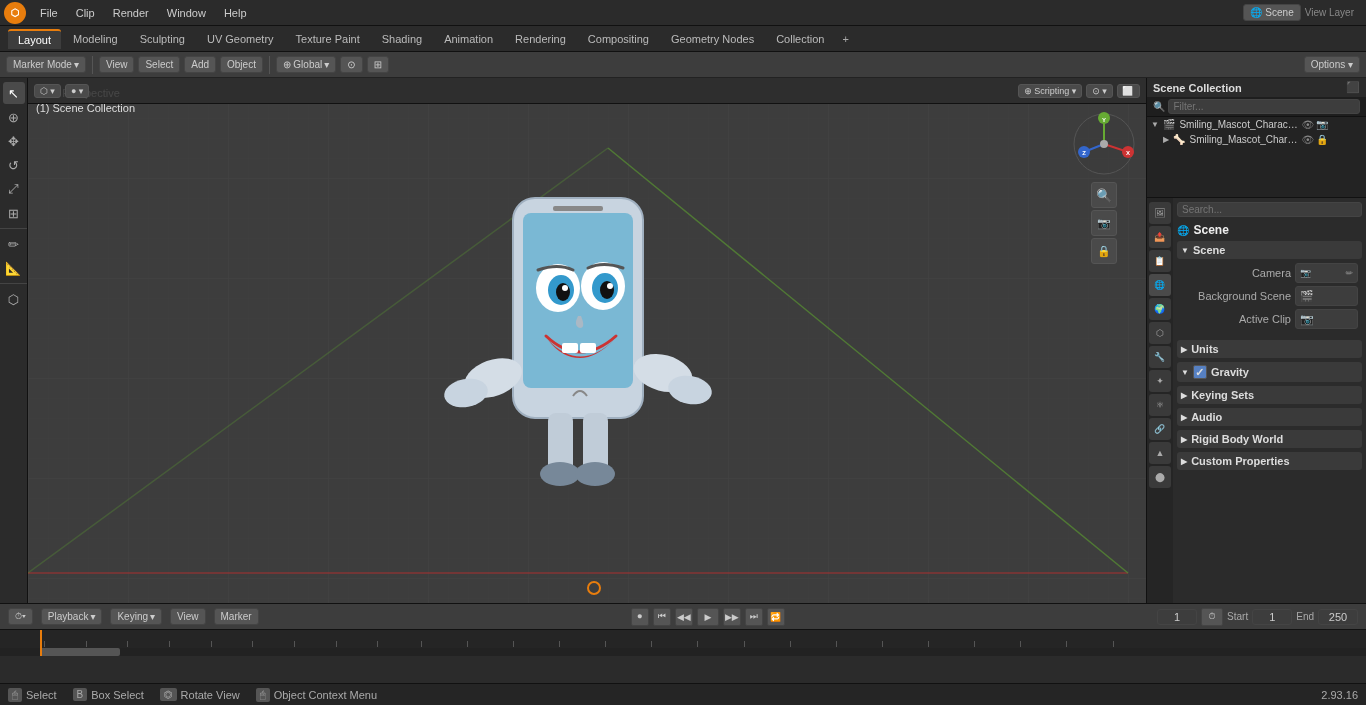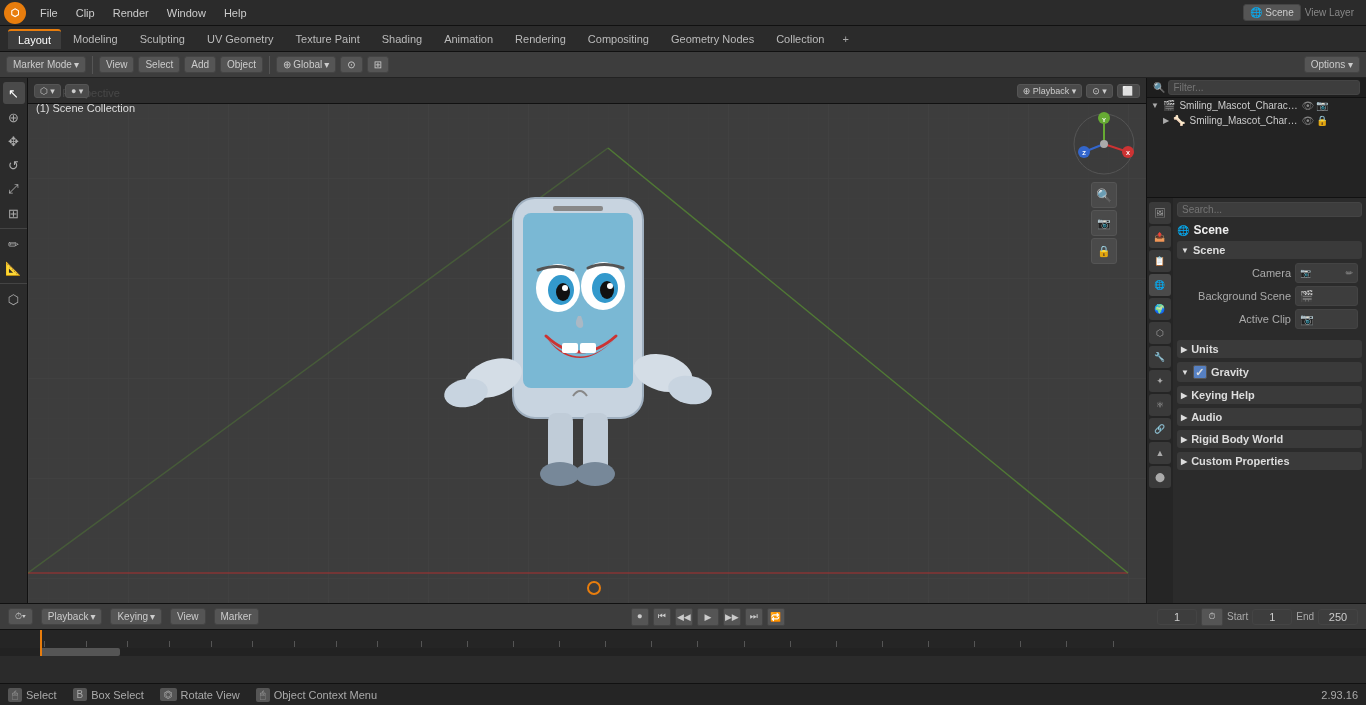--- a/index.html
+++ b/index.html
@@ -590,21 +590,21 @@
           <div style="color:#ddd;font-size:11px;">User Perspective</div>
           <div style="color:#ddd;font-size:11px;">(1) Scene Collection</div>
         </div>
 
         <div style="position:absolute;top:0;left:0;right:0;height:26px;background:rgba(43,43,43,0.85);display:flex;align-items:center;padding:0 6px;gap:4px;border-bottom:1px solid #111;">
 
           <div class="vp-btn" style="font-size:9px;">⬡ ▾</div>
           <div class="vp-btn" style="font-size:9px;">● ▾</div>
           <div style="flex:1"></div>
 
-          <div class="vp-btn" style="font-size:9px;">⊕ Playback ▾</div>
+          <div class="vp-btn" style="font-size:9px;">⊕ Scripting ▾</div>
           <div class="vp-btn" style="font-size:9px;">⊙ ▾</div>
           <div class="vp-btn" style="font-size:9px;">⬜</div>
         </div>
 
         <div style="position:absolute;top:34px;right:10px;">
           <svg class="nav-gizmo" xmlns="http://www.w3.org/2000/svg" viewBox="0 0 64 64">
 
             <circle cx="32" cy="32" r="30" fill="rgba(60,60,60,0.5)" stroke="#555" stroke-width="1"></circle>
 
             <line x1="32" y1="32" x2="32" y2="6" stroke="#66aa33" stroke-width="2"></line>
@@ -627,20 +627,26 @@
             <div class="gizmo-btn" style="font-size:11px;">📷</div>
             <div class="gizmo-btn" style="font-size:11px;">🔒</div>
           </div>
         </div>
       </div>
     </div>
 
     <div class="right-panel">
 
       <div class="outliner">
+        <div class="outliner-header">
+          <span>Scene Collection</span>
+          <div style="display:flex;gap:3px;">
+            <div style="color:#888;font-size:11px;cursor:pointer;">⬛</div>
+          </div>
+        </div>
 
         <div class="outliner-search">
           <span style="color:#888;font-size:10px;margin-right:3px;">🔍</span>
           <input type="text" placeholder="Filter..." style="background: rgb(61, 61, 61); border: 1px solid rgb(68, 68, 68); border-radius: 3px; color: rgb(204, 204, 204); font-size: 10px; padding: 1px 4px; width: 100%; outline: none;">
         </div>
 
         <div class="tree-row" style="padding-left:4px;">
           <span class="tree-arrow collapse-arrow">▼</span>
           <span style="font-size:10px;color:#aaa;margin:0 2px;">🎬</span>
           <span class="tree-label" style="font-size:10px;white-space:nowrap;overflow:hidden;text-overflow:ellipsis;max-width:120px;">Smiling_Mascot_Character_JP</span>
@@ -732,21 +738,21 @@
               <div class="prop-section-header">
                 <span class="section-triangle">▼</span>
                 <div class="prop-checkbox checked">✓</div>
                 <span>Gravity</span>
               </div>
             </div>
 
             <div class="prop-section">
               <div class="prop-section-header">
                 <span class="section-triangle">▶</span>
-                <span>Keying Help</span>
+                <span>Keying Sets</span>
               </div>
             </div>
 
             <div class="prop-section">
               <div class="prop-section-header">
                 <span class="section-triangle">▶</span>
                 <span>Audio</span>
               </div>
             </div>
 

